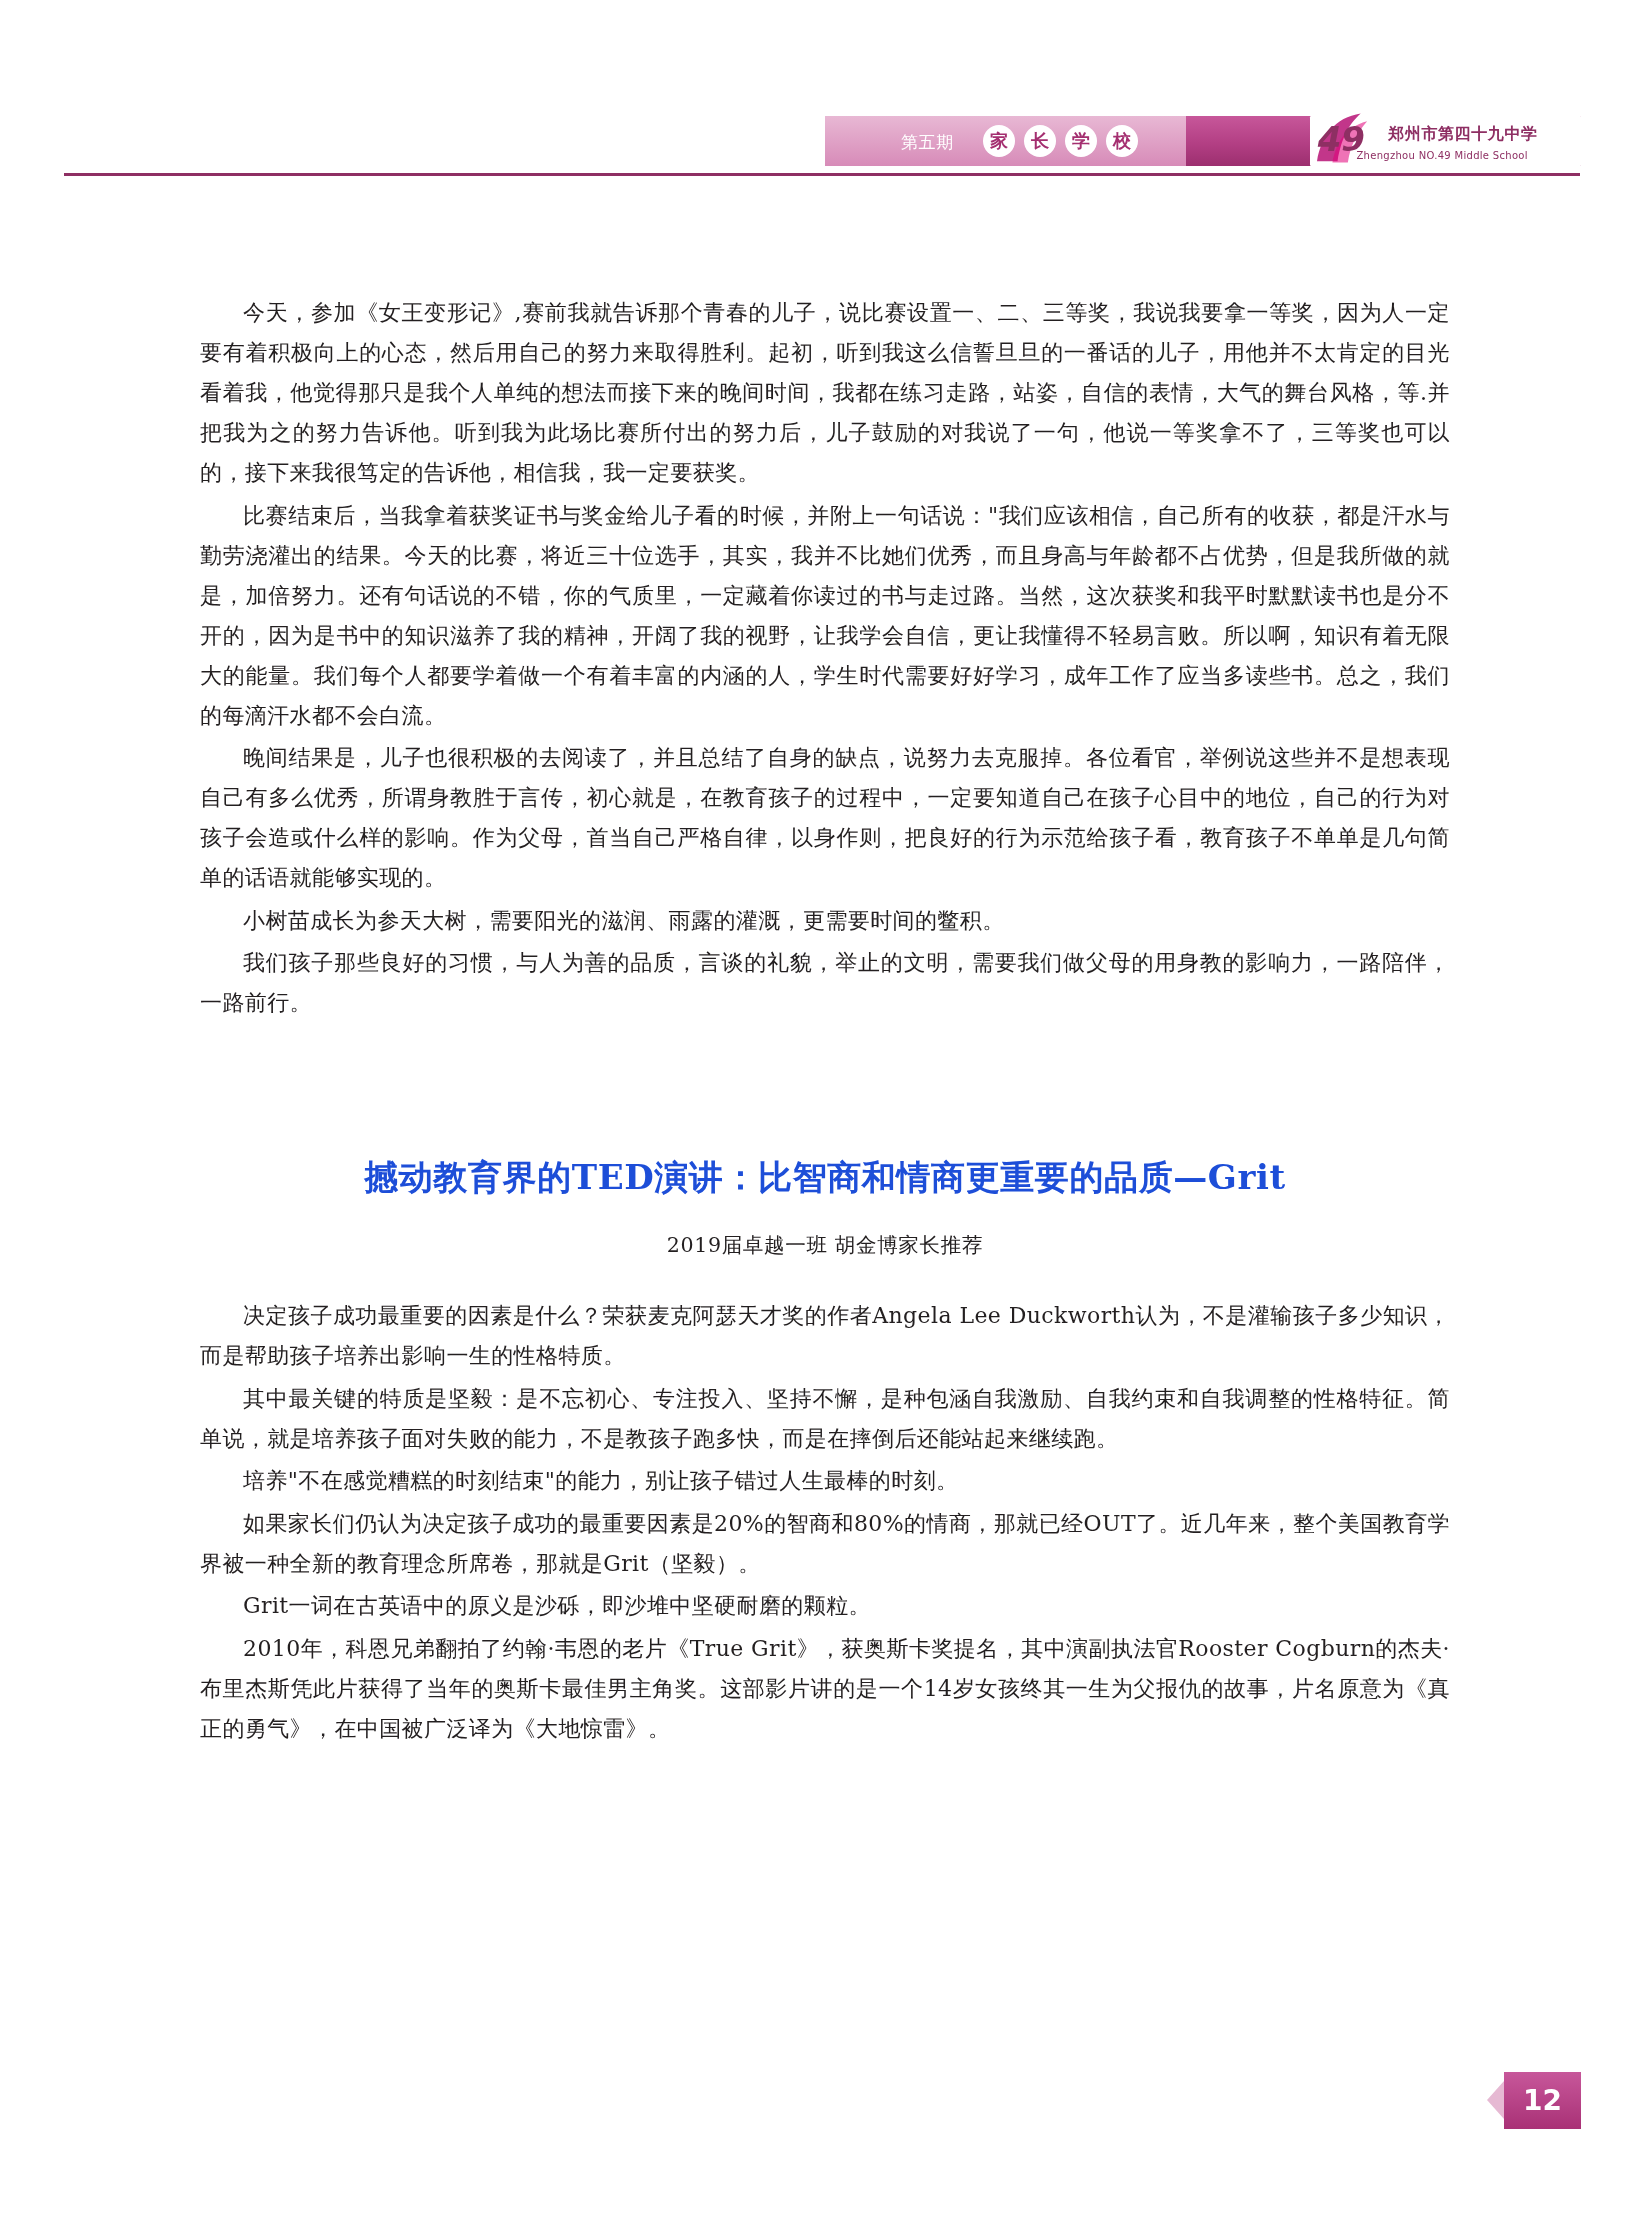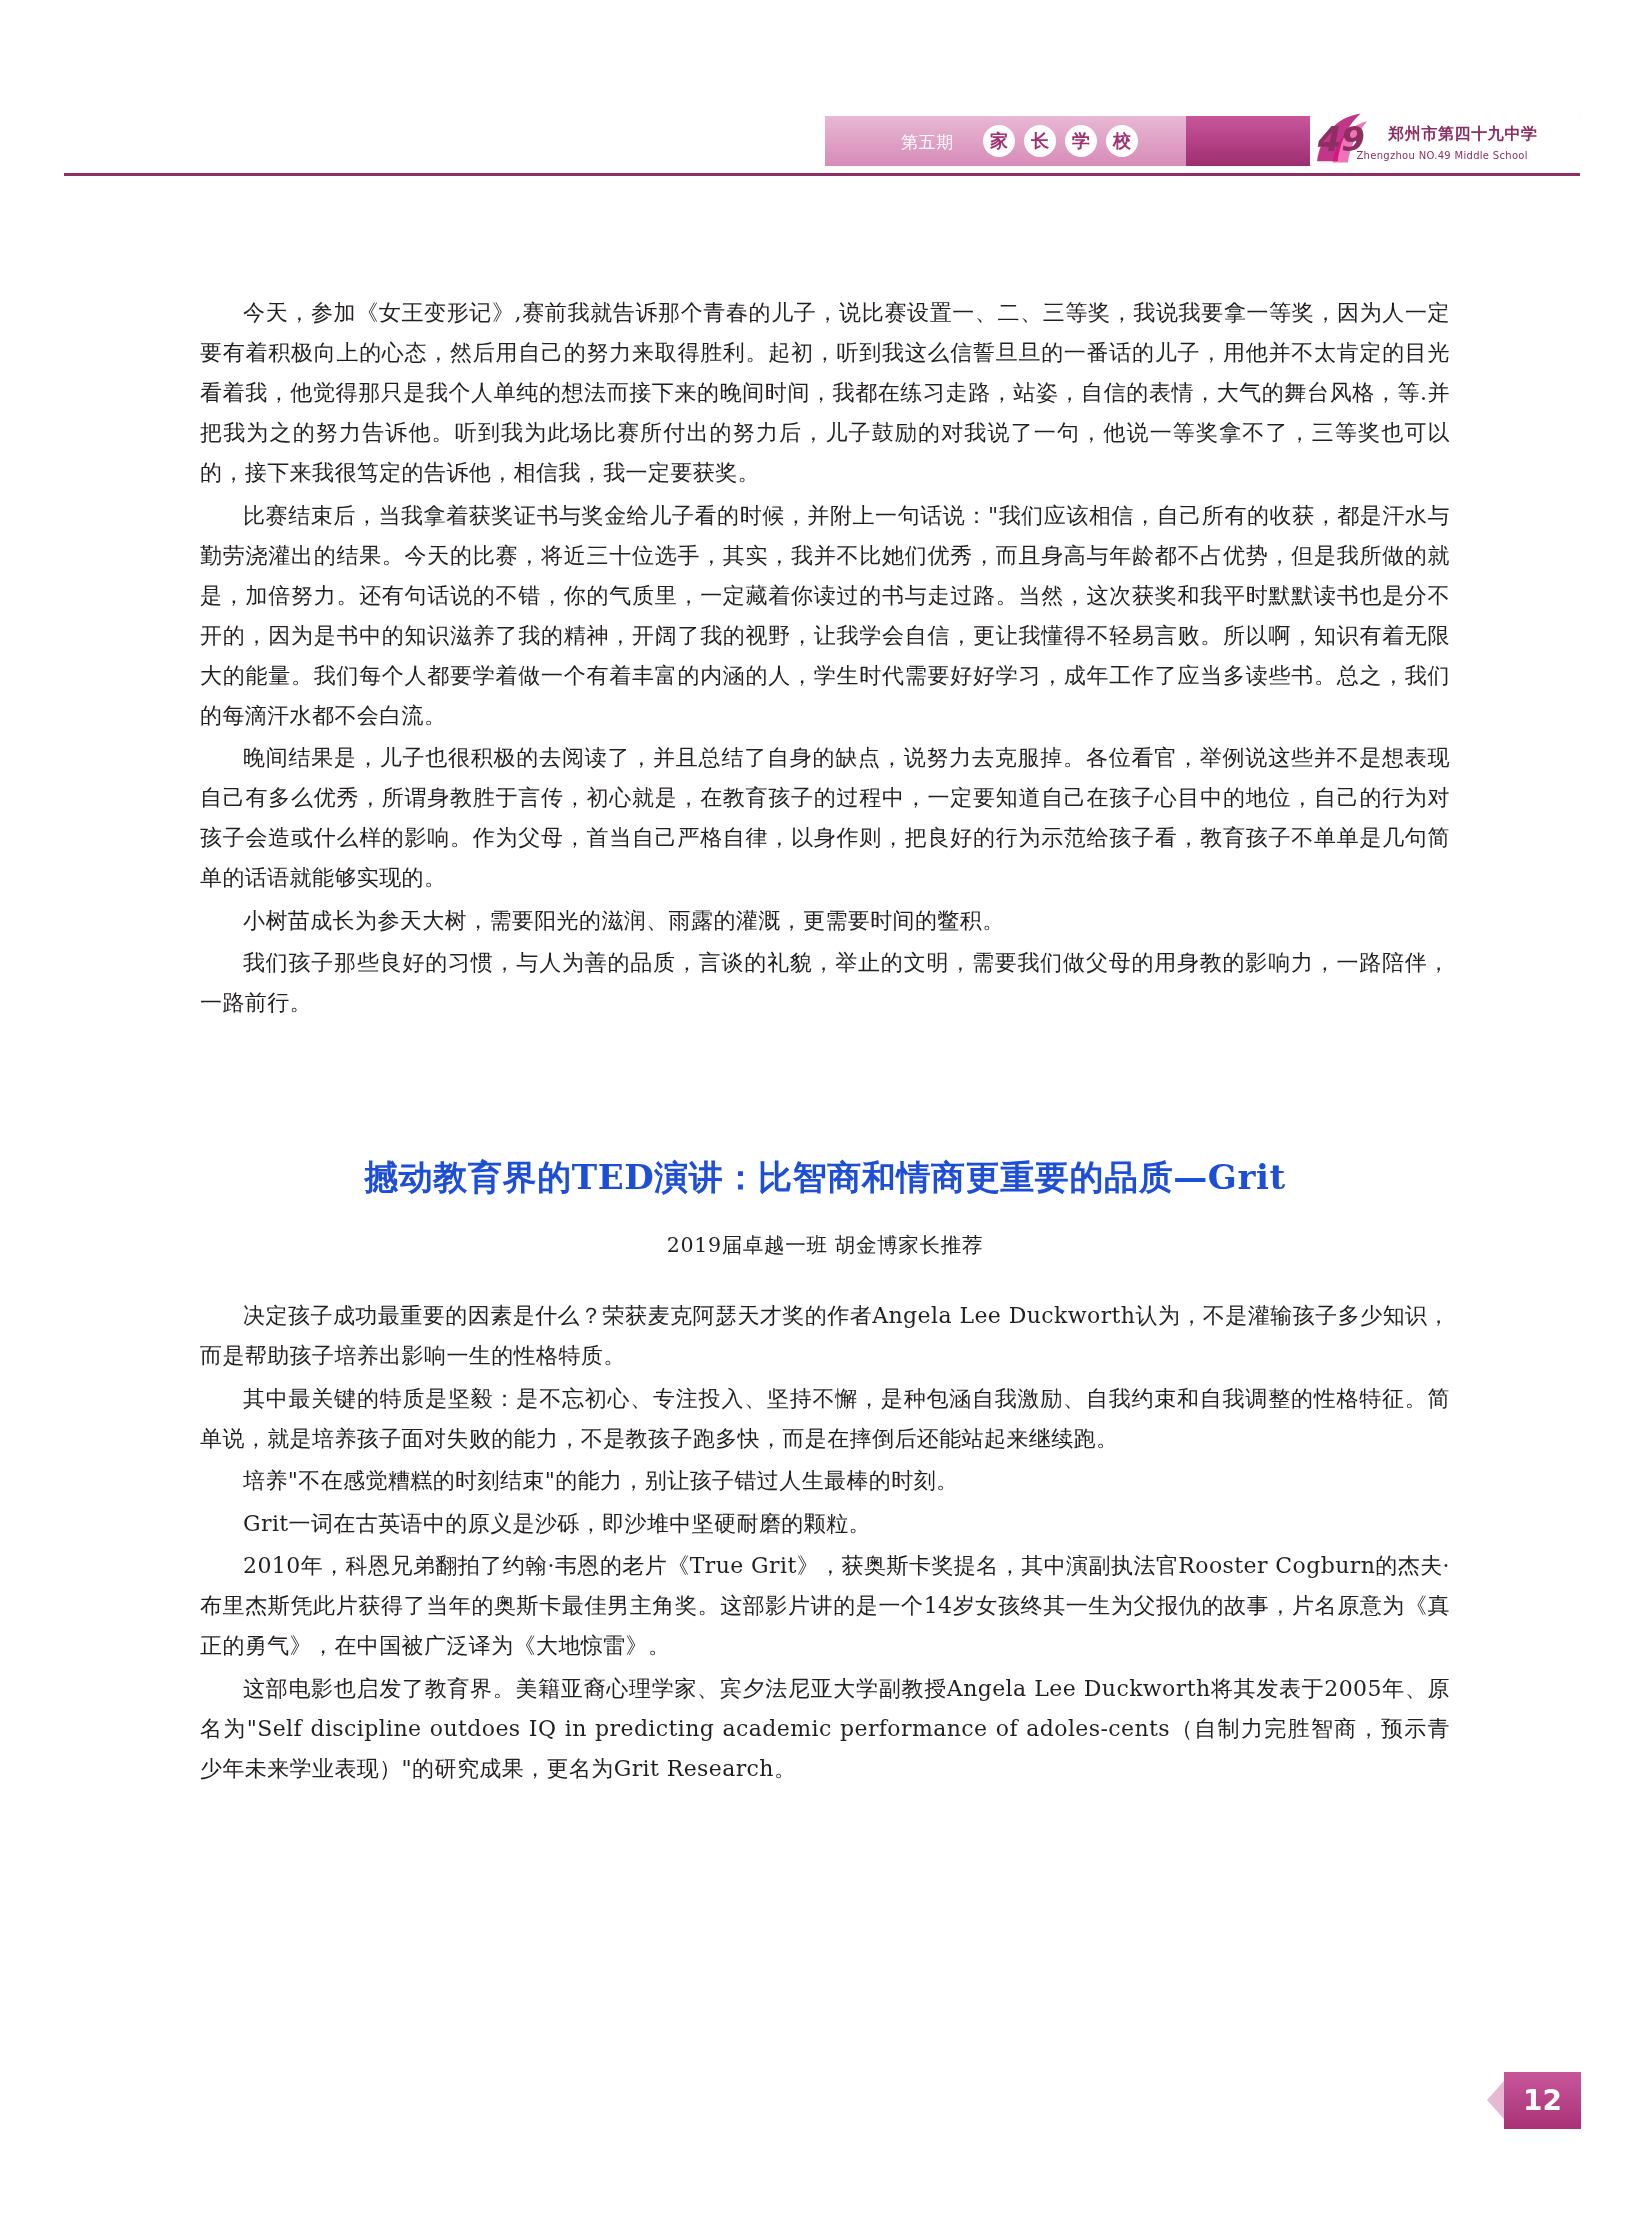--- a/index.html
+++ b/index.html
@@ -270,23 +270,23 @@
 
   <div class="spacer-block"></div>
 
   <h1 class="article-title">撼动教育界的TED演讲：比智商和情商更重要的品质—Grit</h1>
   <p class="byline">2019届卓越一班  胡金博家长推荐</p>
   <div class="after-byline"></div>
 
   <p class="para">决定孩子成功最重要的因素是什么？荣获麦克阿瑟天才奖的作者Angela Lee Duckworth认为，不是灌输孩子多少知识，而是帮助孩子培养出影响一生的性格特质。</p>
   <p class="para">其中最关键的特质是坚毅：是不忘初心、专注投入、坚持不懈，是种包涵自我激励、自我约束和自我调整的性格特征。简单说，就是培养孩子面对失败的能力，不是教孩子跑多快，而是在摔倒后还能站起来继续跑。</p>
   <p class="para">培养"不在感觉糟糕的时刻结束"的能力，别让孩子错过人生最棒的时刻。</p>
+  <p class="para">如果家长们仍认为决定孩子成功的最重要因素是20%的智商和80%的情商，那就已经OUT了。近几年来，整个美国教育学界被一种全新的教育理念所席卷，那就是Grit（坚毅）。</p>
   <p class="para">Grit一词在古英语中的原义是沙砾，即沙堆中坚硬耐磨的颗粒。</p>
   <p class="para">2010年，科恩兄弟翻拍了约翰·韦恩的老片《True Grit》，获奥斯卡奖提名，其中演副执法官Rooster Cogburn的杰夫·布里杰斯凭此片获得了当年的奥斯卡最佳男主角奖。这部影片讲的是一个14岁女孩终其一生为父报仇的故事，片名原意为《真正的勇气》，在中国被广泛译为《大地惊雷》。</p>
-  <p class="para">这部电影也启发了教育界。美籍亚裔心理学家、宾夕法尼亚大学副教授Angela Lee Duckworth将其发表于2005年、原名为"Self discipline outdoes IQ in predicting academic performance of adoles-cents（自制力完胜智商，预示青少年未来学业表现）"的研究成果，更名为Grit Research。</p>
 </div>
 
 <div class="pagenum-wrap">
   <div class="pn-tri"></div>
   <div class="pn-box"></div>
   <div class="pn-text">12</div>
 </div>
 
 
 </body></html>

